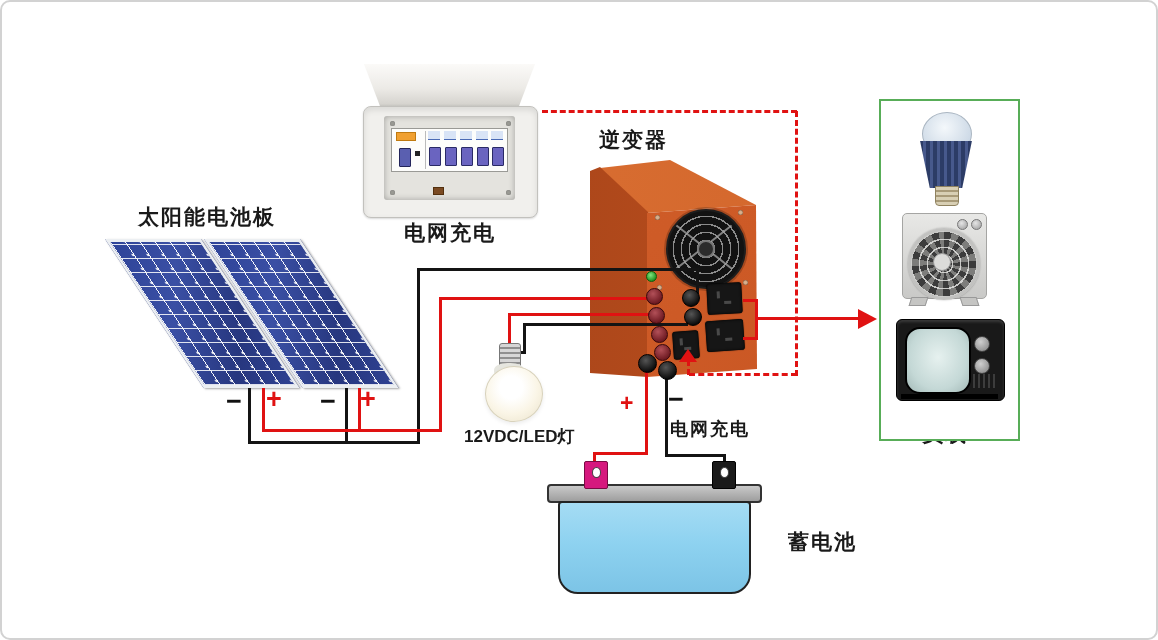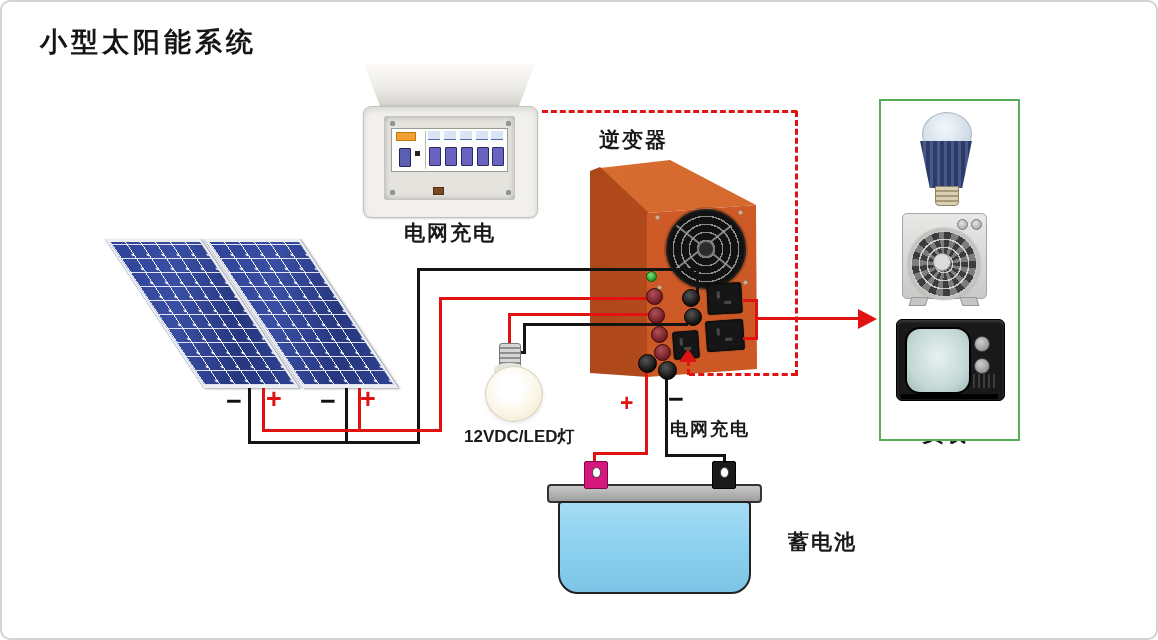--- a/index.html
+++ b/index.html
@@ -158,22 +158,22 @@
     background:radial-gradient(circle at 40% 35%,#cfcfcf,#808080);border:1px solid #444;}
   .tvslits{left:971px;top:372px;width:22px;height:14px;z-index:6;
     background:repeating-linear-gradient(90deg,#3c3c3c 0 2px,#191919 2px 5px);}
   .tvbase{left:899px;top:392px;width:97px;height:5px;background:#000;z-index:6;}
 </style>
 </head>
 <body>
 
 <div id="stage">
 
-  <div class="abs title">小型太阳能系统</div>
-
+
+  <div class="lbl lbl-panel">太阳能电池板</div>
   <div class="panel p1"></div>
   <div class="panel p2"></div>
   <div class="sign s-p1m">−</div>
   <div class="sign red s-p1p">+</div>
   <div class="sign s-p2m">−</div>
   <div class="sign red s-p2p">+</div>
 
   <div class="abs lid"></div>
   <div class="abs boxbody"></div>
   <div class="abs recess"></div>

